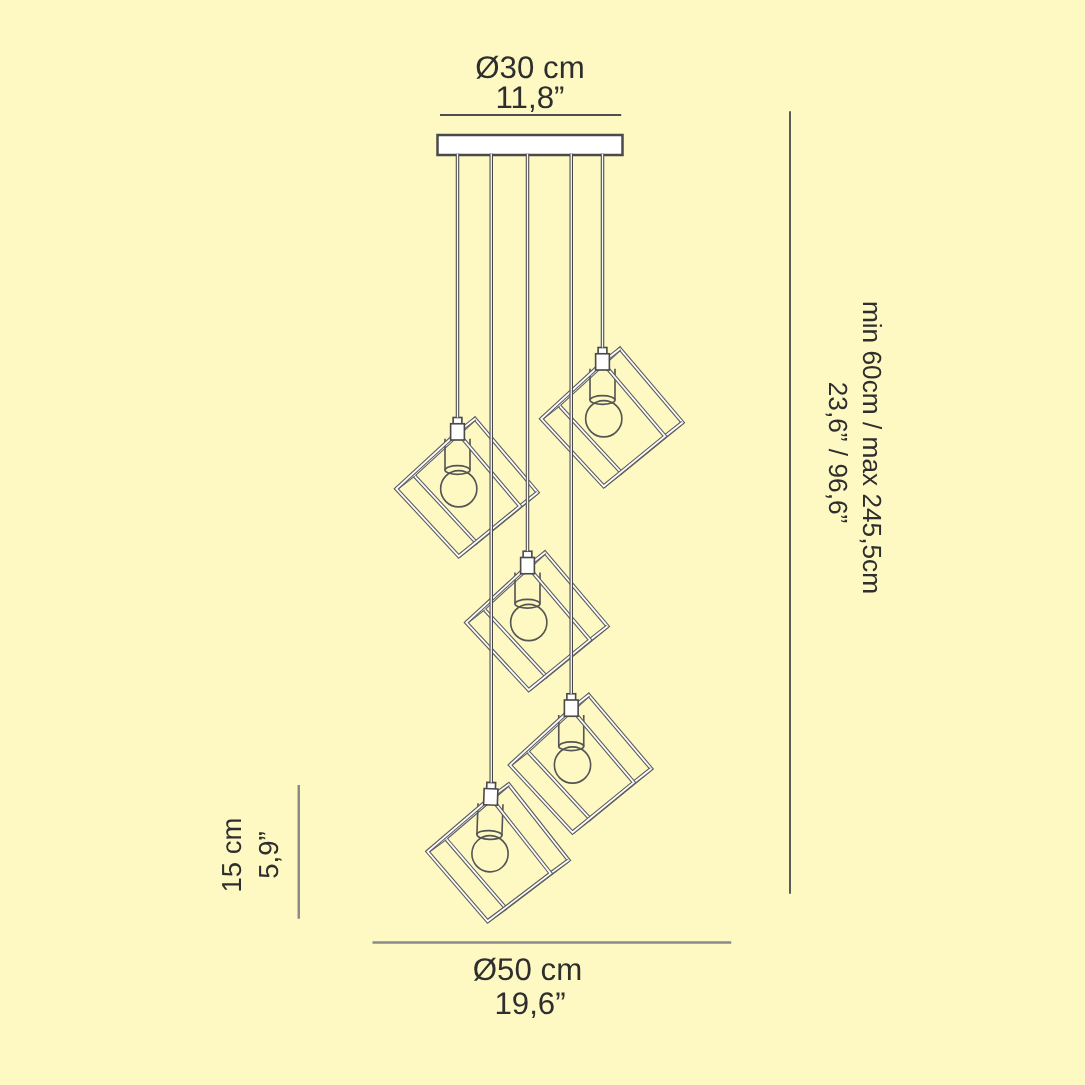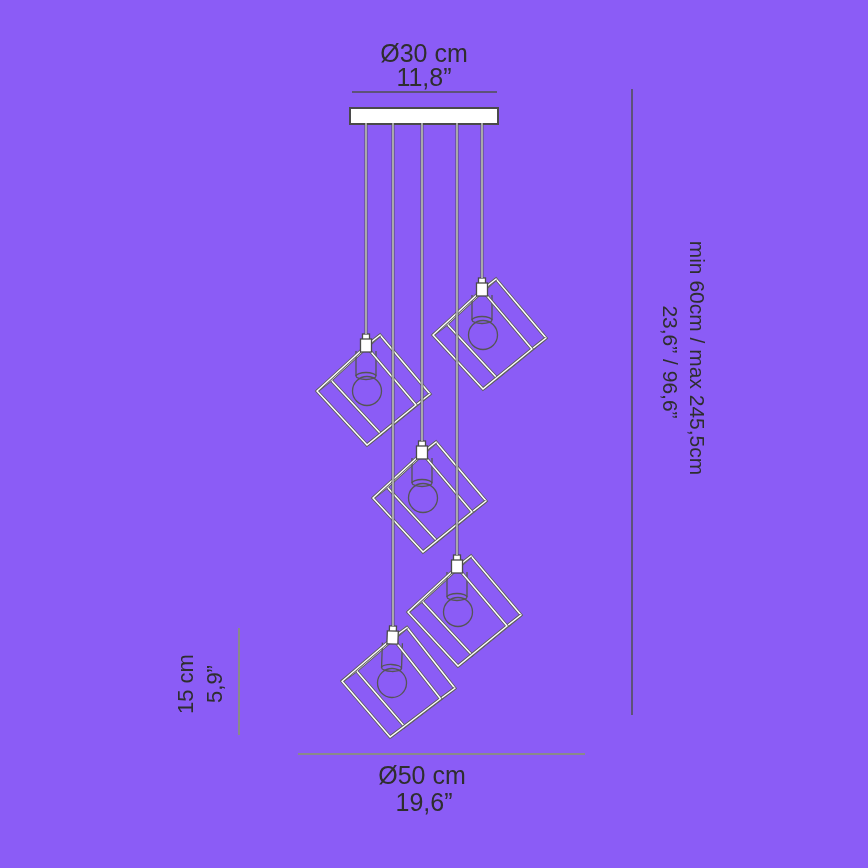--- a/index.html
+++ b/index.html
@@ -7,21 +7,21 @@
     padding: 0;
     background: #ffffff;
     width: 868px;
     height: 868px;
     overflow: hidden;
   }
   .stage {
     position: relative;
     width: 868px;
     height: 868px;
-    background: #8b5cf6;
+    background: #fef9c3;
   }
   svg text {
     font-family: "Liberation Sans", sans-serif;
     fill: #2e2e2e;
   }
   .lbl-lg  { font-size: 25px; }
   .lbl-side{ font-size: 21px; }
   .lbl-left{ font-size: 22px; }
 
   

